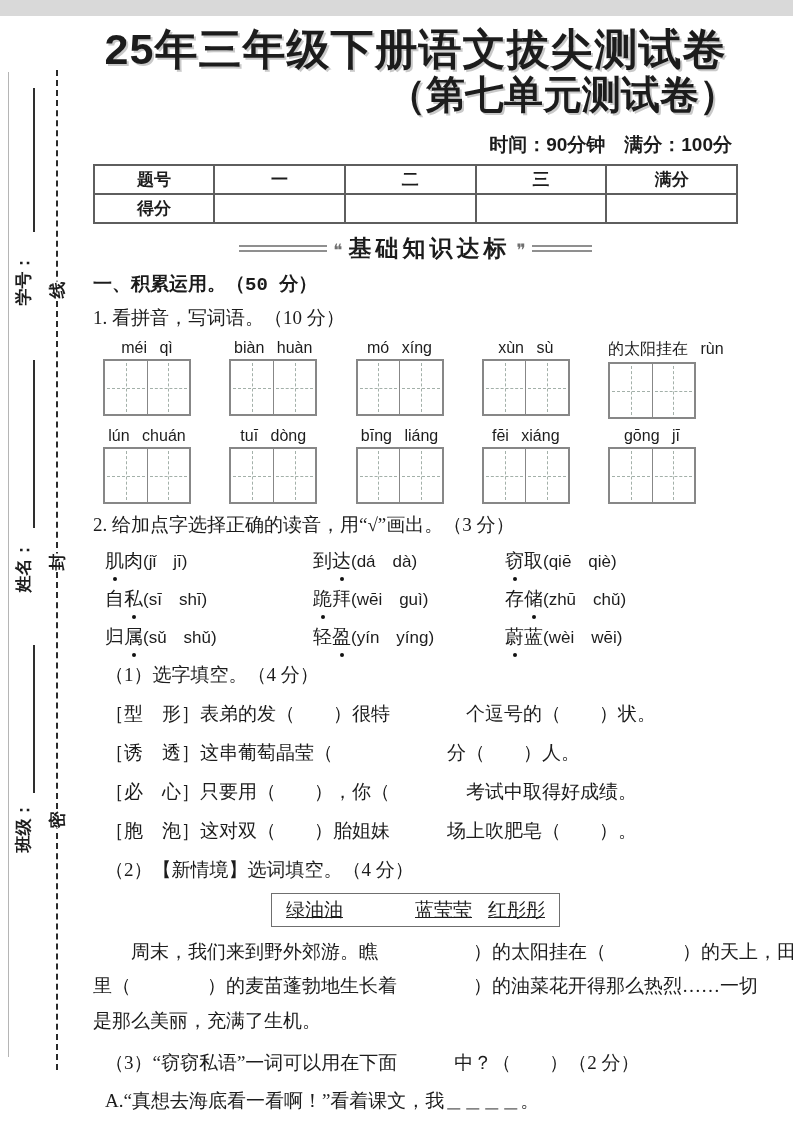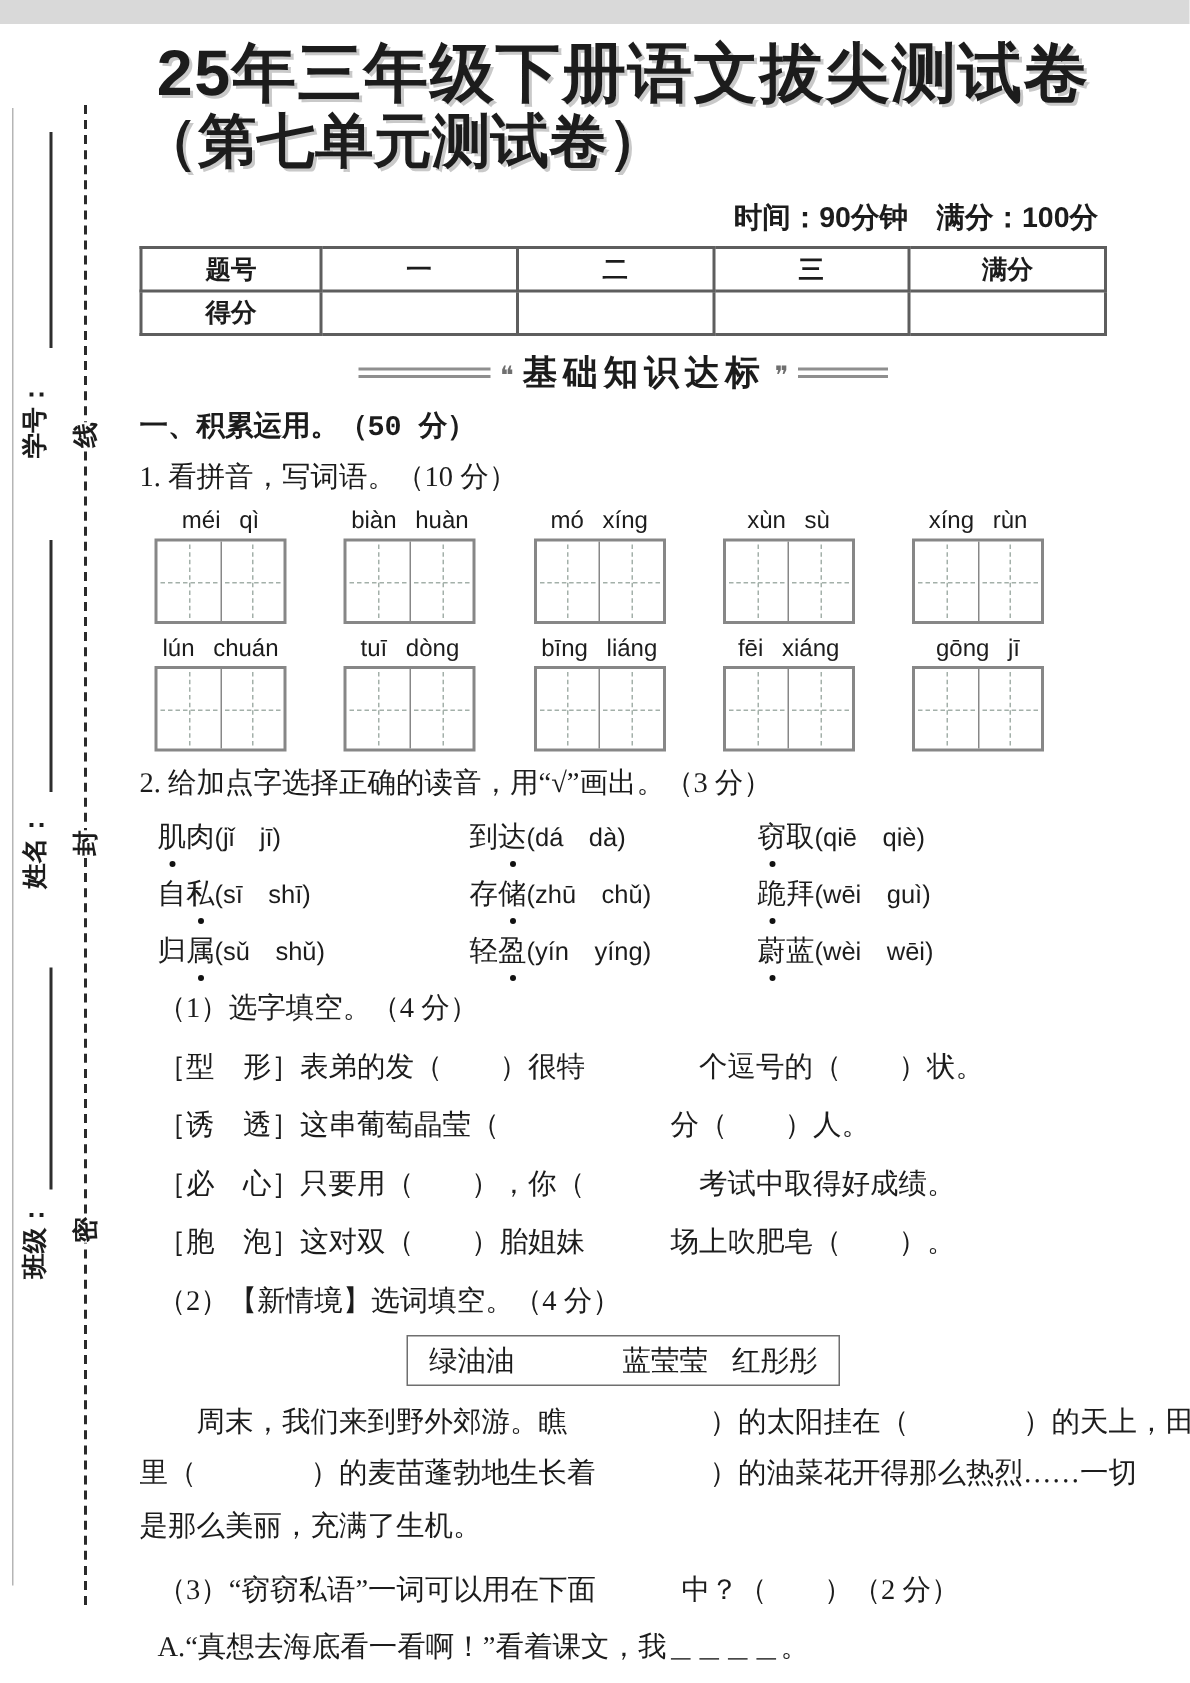--- a/index.html
+++ b/index.html
@@ -17,21 +17,21 @@
     font-size:17px; font-weight:600; transform:translate(-50%,-50%) rotate(-90deg); }
   .lab1 { left:23px; top:280px; } .lab2 { left:23px; top:567px; } .lab3 { left:23px; top:827px; }
   .seal-ch { position:absolute; font-size:17px; font-weight:600; background:#fff; padding:2px 0;
     transform:translate(-50%,-50%) rotate(-90deg); font-family:"Liberation Sans", sans-serif; }
   .sc1 { left:57px; top:290px; } .sc2 { left:57px; top:562px; } .sc3 { left:57px; top:820px; }
 
   
   .main { position:absolute; left:93px; top:26px; width:645px; }
   .title1 { text-align:center; font-family:"Liberation Sans", sans-serif; font-weight:900;
     font-size:43px; letter-spacing:1px; line-height:1.1; text-shadow:2px 2px 0 #c9c9c9; }
-  .title2 { text-align:left; font-family:Liberation Serif, serif; font-weight:900;
+  .title2 { text-align:right; font-family:Liberation Serif, serif; font-weight:900;
     font-size:39px; line-height:1.15; text-shadow:2px 2px 0 #c9c9c9; }
   .meta { text-align:right; font-family:"Liberation Sans", sans-serif; font-weight:700;
     font-size:19px; margin:14px 6px 6px 0; }
 
   table.score { width:100%; border-collapse:collapse; table-layout:fixed; }
   table.score td { border:2px solid #5e5e5e; height:29px; text-align:center;
     font-family:"Liberation Sans", sans-serif; font-weight:700; font-size:17px; }
   table.score td:first-child { width:120px; }
 
   .banner { display:flex; align-items:center; justify-content:center; margin-top:9px; gap:6px; }
@@ -58,21 +58,21 @@
   .q2item .opts { font-family:"Liberation Sans", sans-serif; font-size:17px; }
   .dotchar { position:relative; display:inline-block; }
   .dotchar::after { content:""; position:absolute; left:50%; bottom:-7px; transform:translateX(-50%);
     width:4px; height:4px; border-radius:50%; background:#111; }
 
   .fill-line { font-size:19px; margin-top:13px; padding-left:12px; white-space:pre; }
   .sub-title { font-size:19px; margin-top:12px; padding-left:12px; }
 
   .bank-wrap { display:flex; justify-content:center; margin-top:10px; }
   .bank { border:1.5px solid #6f6f6f; padding:3px 14px; font-size:19px; display:flex; }
-  .bank span { white-space:pre; }
+  .bank span { white-space:pre;text-decoration:underline; }
   .bank .gap { width:72px; }
   .bank .w2 { margin-right:16px; }
 
   .para { font-size:19px; line-height:1.8; margin-top:8px; }
   .para div { white-space:pre; }
   .para div:first-child { text-indent:2em; }
 </style>
 </head>
 <body>
 
@@ -151,21 +151,21 @@
         </div>
     </div>
     <div class="pgroup">
       <div class="pinyin">xùn sù</div>
       <div class="wbox">
           <div class="wcell"></div>
           <div class="wcell"></div>
         </div>
     </div>
     <div class="pgroup">
-      <div class="pinyin">xíng rùn</div>
+      <div class="pinyin">的太阳挂在 rùn</div>
       <div class="wbox">
           <div class="wcell"></div>
           <div class="wcell"></div>
         </div>
     </div>
   </div>
 
   <div class="prow">
     <div class="pgroup">
       <div class="pinyin">lún chuán</div>
@@ -204,22 +204,22 @@
     </div>
   </div>
 
   <div class="q-title">2. 给加点字选择正确的读音，用“√”画出。（3 分）</div>
 
   <div class="q2grid">
     <div class="q2item"><span></span><span class="dotchar">肌</span><span>肉</span><span class="opts">(jǐ　jī)</span></div>
     <div class="q2item"><span>到</span><span class="dotchar">达</span><span></span><span class="opts">(dá　dà)</span></div>
     <div class="q2item"><span></span><span class="dotchar">窃</span><span>取</span><span class="opts">(qiē　qiè)</span></div>
     <div class="q2item"><span>自</span><span class="dotchar">私</span><span></span><span class="opts">(sī　shī)</span></div>
+    <div class="q2item"><span></span><span class="dotchar">跪</span><span>拜</span><span class="opts">(wēi　guì)</span></div>
     <div class="q2item"><span>存</span><span class="dotchar">储</span><span></span><span class="opts">(zhū　chǔ)</span></div>
-    <div class="q2item"><span></span><span class="dotchar">跪</span><span>拜</span><span class="opts">(wēi　guì)</span></div>
     <div class="q2item"><span>归</span><span class="dotchar">属</span><span></span><span class="opts">(sǔ　shǔ)</span></div>
     <div class="q2item"><span>轻</span><span class="dotchar">盈</span><span></span><span class="opts">(yín　yíng)</span></div>
     <div class="q2item"><span></span><span class="dotchar">蔚</span><span>蓝</span><span class="opts">(wèi　wēi)</span></div>
   </div>
 
   <div class="sub-title">（1）选字填空。（4 分）</div>
 
   <div class="fill-line">［型　形］表弟的发（　　）很特　　　　个逗号的（　　）状。</div>
   <div class="fill-line">［诱　透］这串葡萄晶莹（　　　　　　分（　　）人。</div>
   <div class="fill-line">［必　心］只要用（　　），你（　　　　考试中取得好成绩。</div>

